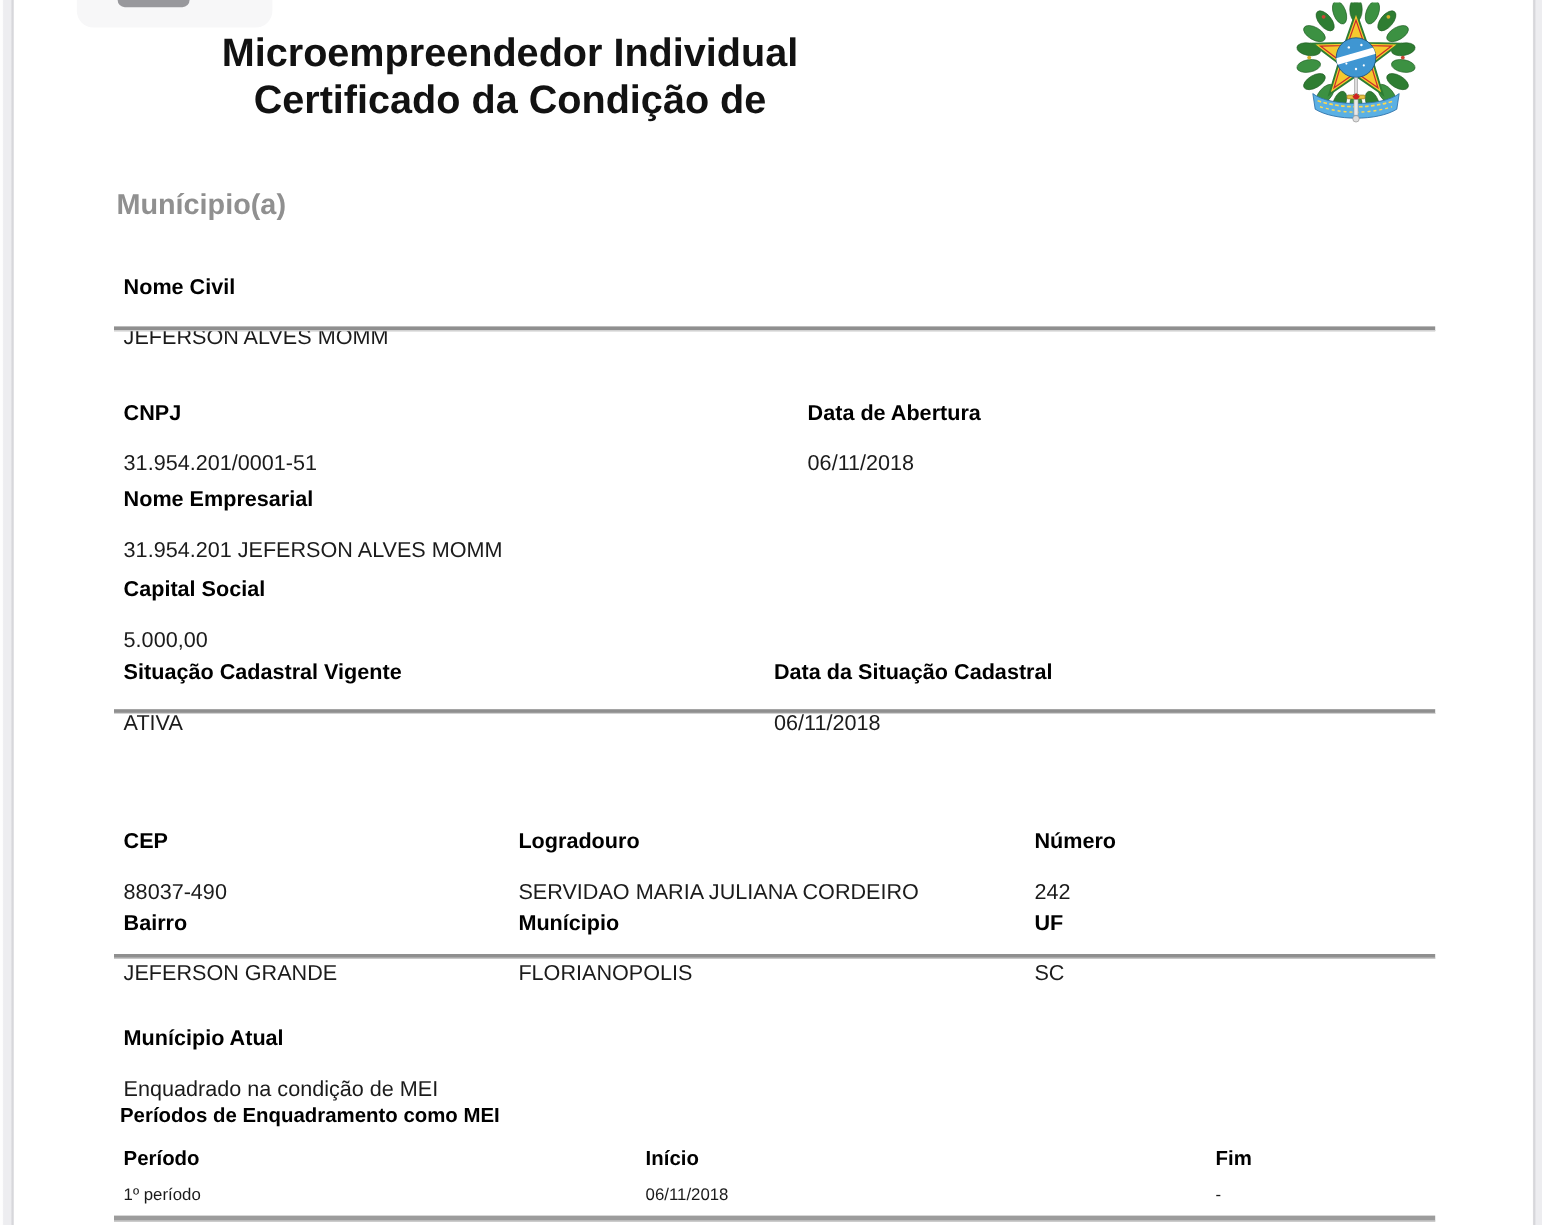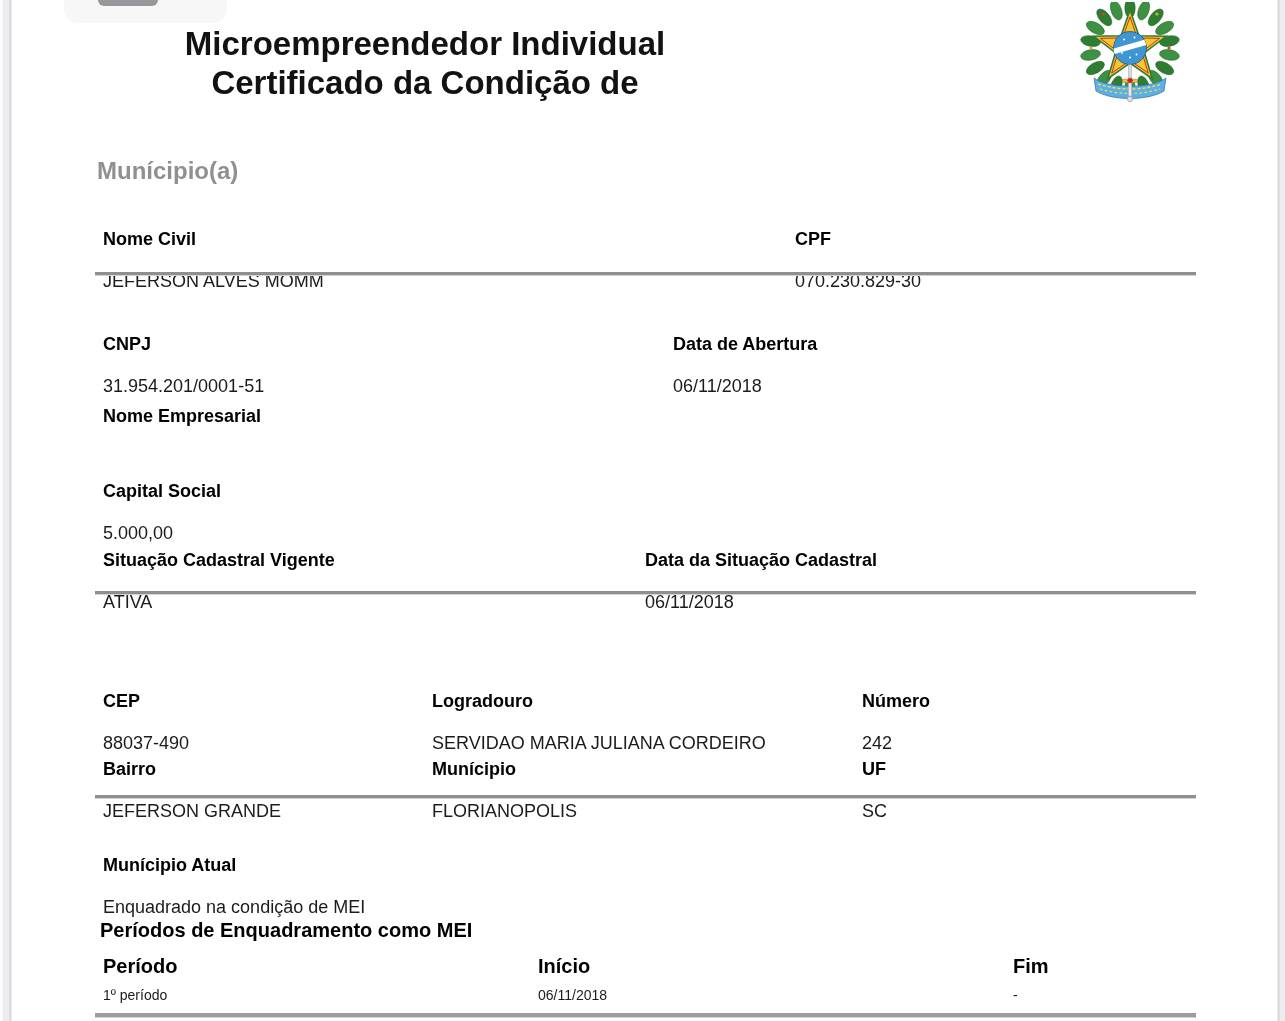--- a/index.html
+++ b/index.html
@@ -19,21 +19,21 @@
   .title{position:absolute;left:95px;top:24px;width:660px;text-align:center;
     font-size:33px;line-height:39px;font-weight:700;color:#121212;}
   
   .emblem{position:absolute;left:1078px;top:2px;width:104px;height:112px;}
   
   .section-heading{position:absolute;left:97px;font-size:24px;line-height:28px;font-weight:700;color:#909090;}
   
   .fld{position:absolute;}
   .fld .lbl{font-size:18px;line-height:20px;font-weight:700;color:#000000;white-space:nowrap;margin-top:23px;}
   .fld .val{font-size:18px;line-height:20px;margin-top:22px;color:#1b1b1b;white-space:nowrap;}
-  .hdr{position:absolute;font-size:20px;line-height:20px;font-weight:700;color:#000;white-space:nowrap;}
+  .hdr{position:absolute;font-size:17px;line-height:20px;font-weight:700;color:#000;white-space:nowrap;}
   .cell{position:absolute;font-size:14px;line-height:20px;color:#1b1b1b;white-space:nowrap;}
   
   .divider{position:absolute;left:95px;width:1101px;height:3px;background:#8f8f8f;border-bottom:1px solid #d2d2d2;}
   .divider.thick{height:4px;background:#9c9c9c;}
 </style>
 </head>
 <body>
 
 <div class="screen">
 
@@ -104,38 +104,35 @@
     <rect x="50.3" y="81" width="3.4" height="13" fill="#e9e9e9" stroke="#999999" stroke-width="0.5"></rect>
     <circle cx="52" cy="97" r="2.7" fill="#dddddd" stroke="#888888" stroke-width="0.5"></circle>
   </svg>
 
   <div class="section-heading" style="top:157px">Munícipio(a)</div>
 
   <div class="fld" style="left:103px;top:206px">
     <div class="lbl">Nome Civil</div>
     <div class="val">JEFERSON ALVES MOMM</div>
   </div>
-  <div class="fld" style="left:795px;top:206px">
-    <div class="lbl">CPF</div>
-    <div class="val">070.230.829-30</div>
-  </div>
 
   <div class="divider" style="top:272px"></div>
 
   <div class="fld" style="left:103px;top:311px">
     <div class="lbl">CNPJ</div>
     <div class="val">31.954.201/0001-51</div>
   </div>
   <div class="fld" style="left:673px;top:311px">
     <div class="lbl">Data de Abertura</div>
     <div class="val">06/11/2018</div>
   </div>
 
   <div class="fld" style="left:103px;top:383px">
     <div class="lbl">Nome Empresarial</div>
+    <div class="val">31.954.201 JEFERSON ALVES MOMM</div>
   </div>
 
   <div class="fld" style="left:103px;top:458px">
     <div class="lbl">Capital Social</div>
     <div class="val">5.000,00</div>
   </div>
 
   <div class="fld" style="left:103px;top:527px">
     <div class="lbl">Situação Cadastral Vigente</div>
     <div class="val">ATIVA</div>

